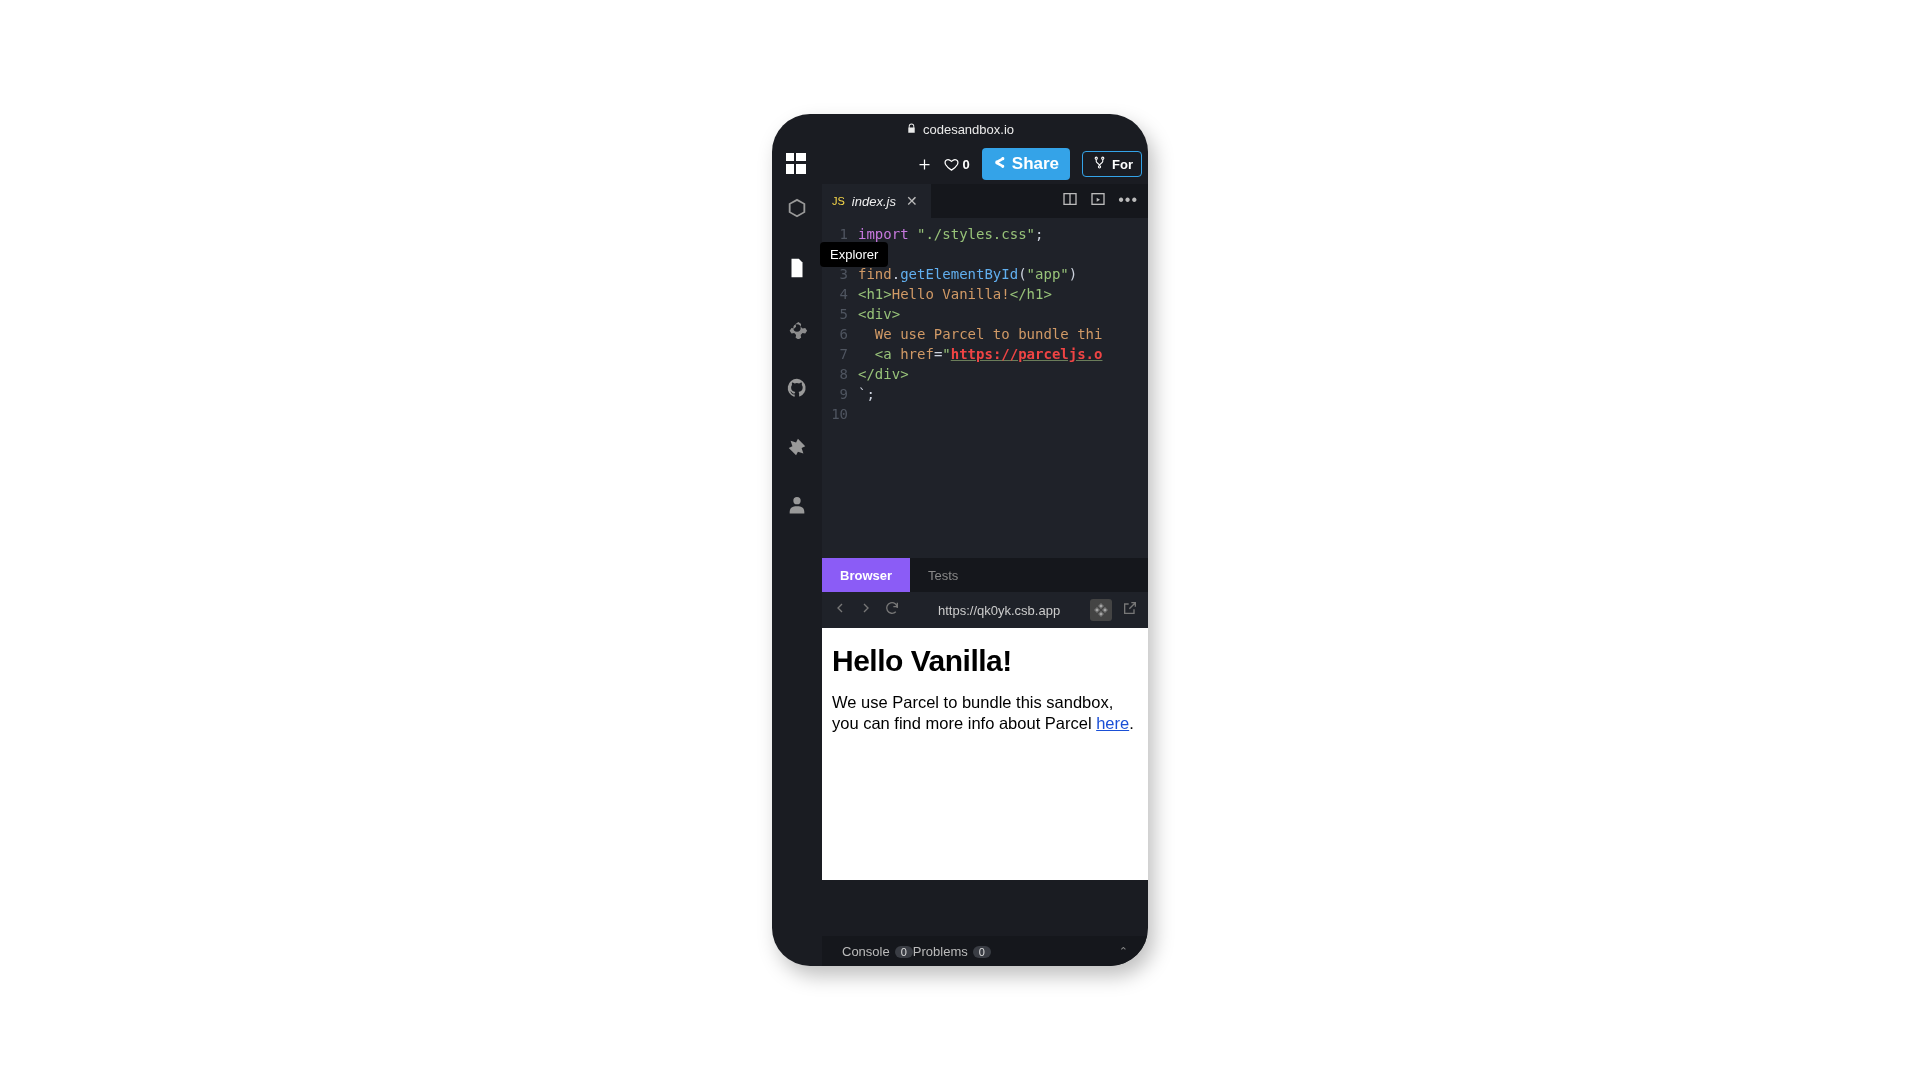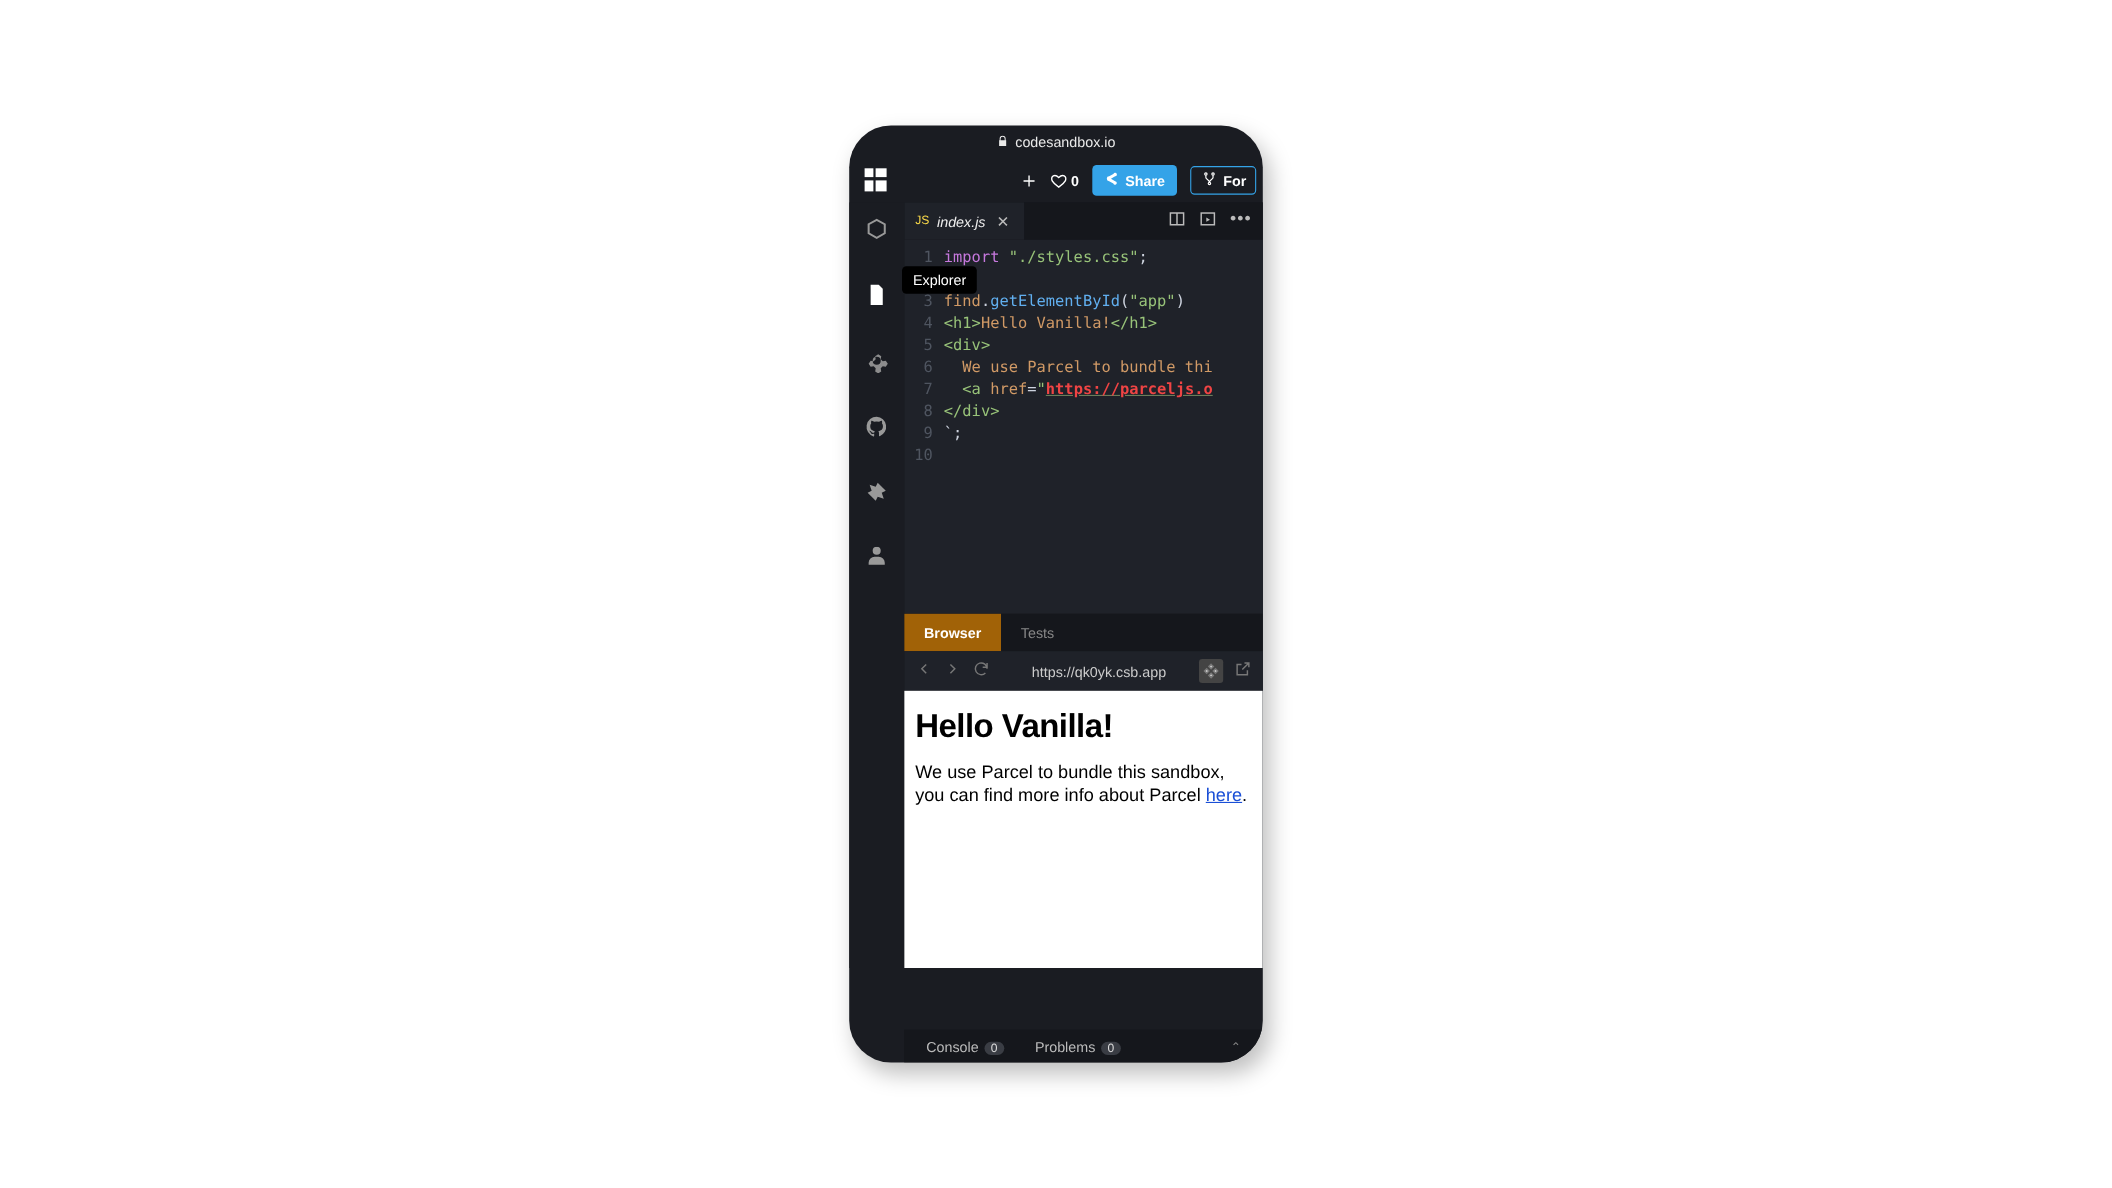--- a/index.html
+++ b/index.html
@@ -7,21 +7,21 @@
 .device { width: 376px; height: 852px; background: #1a1c22; border-radius: 38px; overflow: hidden; position: relative; box-shadow: 6px 10px 20px rgba(0,0,0,0.25); }
 .addrbar { height: 30px; display: flex; align-items: center; justify-content: center; font-size: 13px; color: #eaeaea; gap: 6px; }
 .addrbar svg { width: 11px; height: 11px; }
 .topbar { height: 40px; display: flex; align-items: center; padding: 0 10px; gap: 12px; }
 .logo { width: 22px; height: 22px; display: flex; flex-wrap: wrap; gap: 2px; margin-left:4px;}
 .logo .sq { background: #fff; }
 .logo .a{width:8px;height:8px}.logo .b{width:10px;height:8px}.logo .c{width:8px;height:10px}.logo .d{width:10px;height:10px}
 .spacer { flex: 1; }
 .iconbtn { color: #fff; display: flex; align-items: center; gap:4px; font-size:13px; font-weight:600; }
 .iconbtn svg { width: 15px; height: 15px; stroke:#fff; fill:none; stroke-width:2; }
-.btn-blue { background: #34a3e8; color:#fff; padding: 6px 11px; border-radius:4px; display:flex; align-items:center; gap:6px; font-size:13px; font-weight:700; }
+.btn-blue { background: #34a3e8; color:#fff; padding: 6px 11px; border-radius:4px; display:flex; align-items:center; gap:6px; font-size:17px; font-weight:700; }
 .btn-blue svg{width:13px;height:13px;fill:#fff}
 .btn-outline { border:1px solid #34a3e8; color:#fff; padding:4px 8px 4px 10px; border-radius:4px; display:flex; align-items:center; gap:6px; font-size:13px; font-weight:700; margin-right:-4px;}
 .btn-outline svg{width:13px;height:13px;stroke:#fff;fill:none;stroke-width:2}
 .main { display:flex; height: 696px; }
 .rail { width:50px; background:#1a1c22; display:flex; flex-direction:column; align-items:center; padding-top:12px; gap:36px; position:relative; }
 .rail-item { width:24px; height:24px; color:#999; display:flex; align-items:center; justify-content:center; }
 .rail-item svg{width:22px;height:22px}
 .rail-item.active { color:#fff; }
 .tooltip { position:absolute; left:48px; top:58px; background:#000; color:#fff; font-size:13px; padding:5px 10px; border-radius:4px; white-space:nowrap; z-index:10; }
 .content { flex:1; display:flex; flex-direction:column; background:#1a1c22; min-width:0; }
@@ -39,30 +39,30 @@
 .code{color:#cdd3de; flex:1; overflow:hidden;}
 .kw{color:#c678dd}
 .str{color:#98c379}
 .fn{color:#61afef}
 .prop{color:#d19a66}
 .tag{color:#98c379}
 .txt{color:#d19a66}
 .url{color:#ef4444; text-decoration:underline; text-decoration-color:#6b7d5a;font-weight:bold;}
 .previewtabs{height:34px; display:flex; align-items:center; background:#15171c; font-size:13px;}
 .ptab{padding:0 18px; height:100%; display:flex; align-items:center; color:#888;}
-.ptab.active{background:#a16207; color:#fff; font-weight:600;}
+.ptab.active{background:#8b5cf6; color:#fff; font-weight:600;}
 .urlbar{height:36px; display:flex; align-items:center; gap:10px; padding:0 10px; background:#1f2229;}
 .urlbar svg{width:16px;height:16px; stroke:#777; fill:none; stroke-width:2;}
 .urlfield{flex:1; font-size:13px; color:#ccc; background:transparent;margin-left:28px;}
 .urlbar .sq-icon{background:#444; width:22px;height:22px; border-radius:3px; display:flex;align-items:center;justify-content:center;}
 .preview{flex:1; background:#fff; padding:16px 10px; color:#000;}
 .preview h1{font-size:30px; font-weight:800; margin-bottom:14px; letter-spacing:-0.5px;}
 .preview p{font-size:16.5px; line-height:1.3;}
 .preview a{color:#1a4fd6; text-decoration:underline;}
-.bottombar{height:30px; display:flex; align-items:center; gap:28px; padding:0 20px; background:#15171c; font-size:13px; color:#bbb; position:absolute; bottom:0; left:50px; right:0;}
+.bottombar{height:30px; display:flex; align-items:center; padding:0 20px; background:#15171c; font-size:13px; color:#bbb; position:absolute; bottom:0; left:50px; right:0;}
 .badge{background:#3a3d44; color:#ddd; border-radius:9px; padding:0 6px; font-size:11px; margin-left:5px;}
 .chev-up{margin-left:auto; color:#888; font-size:11px;}
 </style>
 </head>
 <body>
 
 <div class="device">
 
   <div class="addrbar">
     <span><svg viewBox="0 0 24 24">

